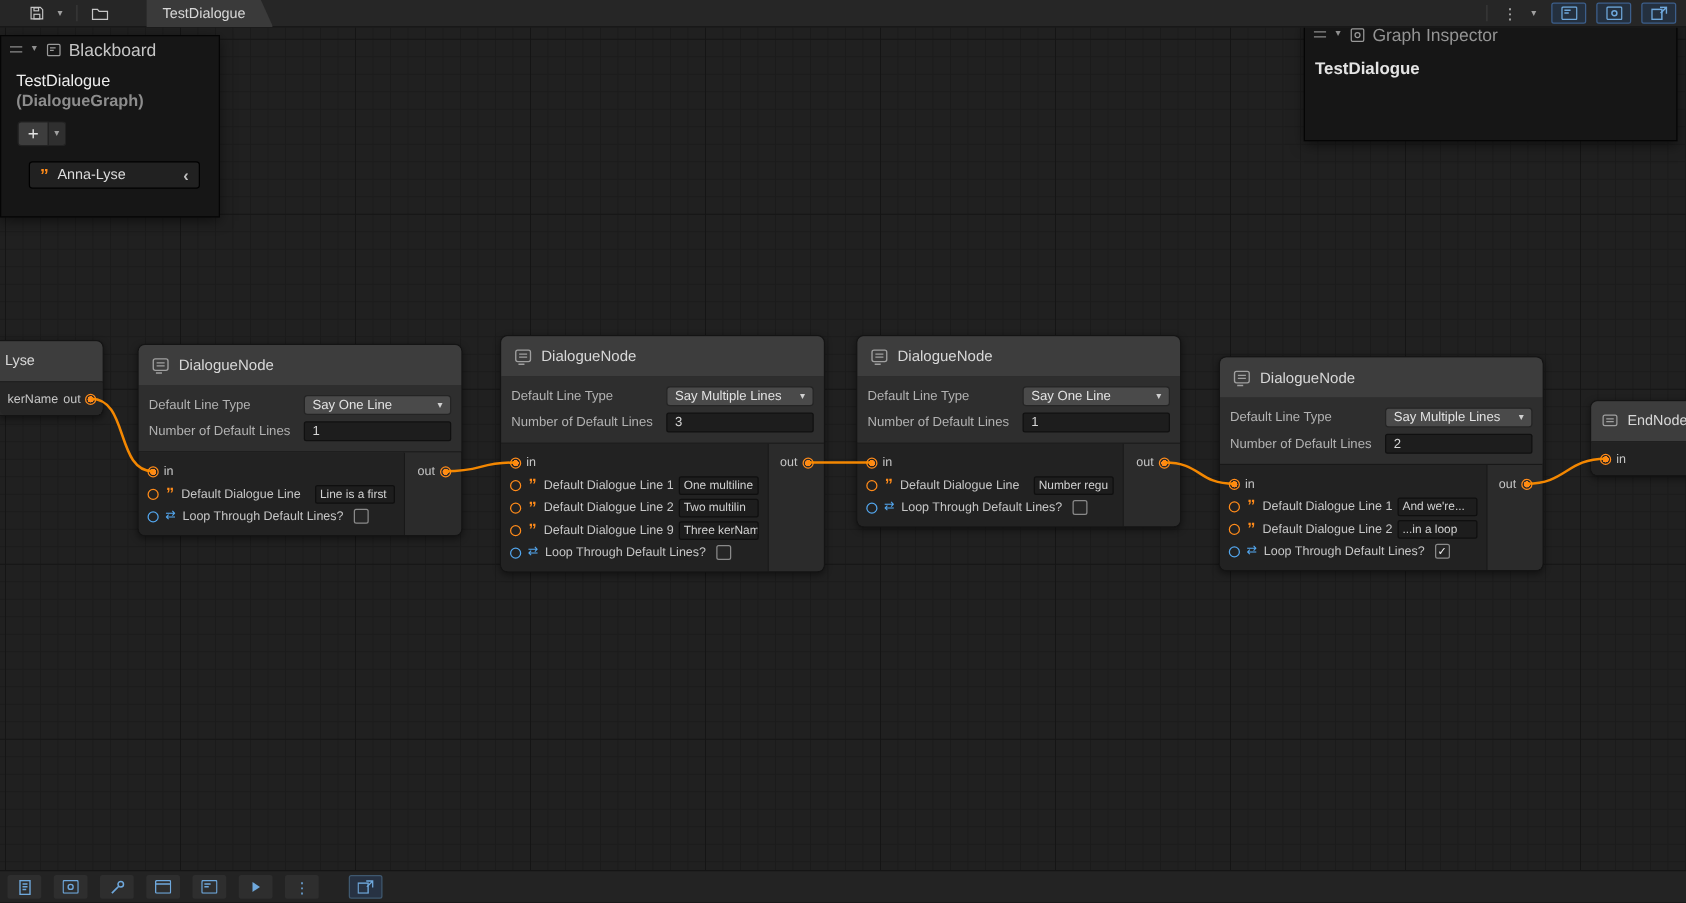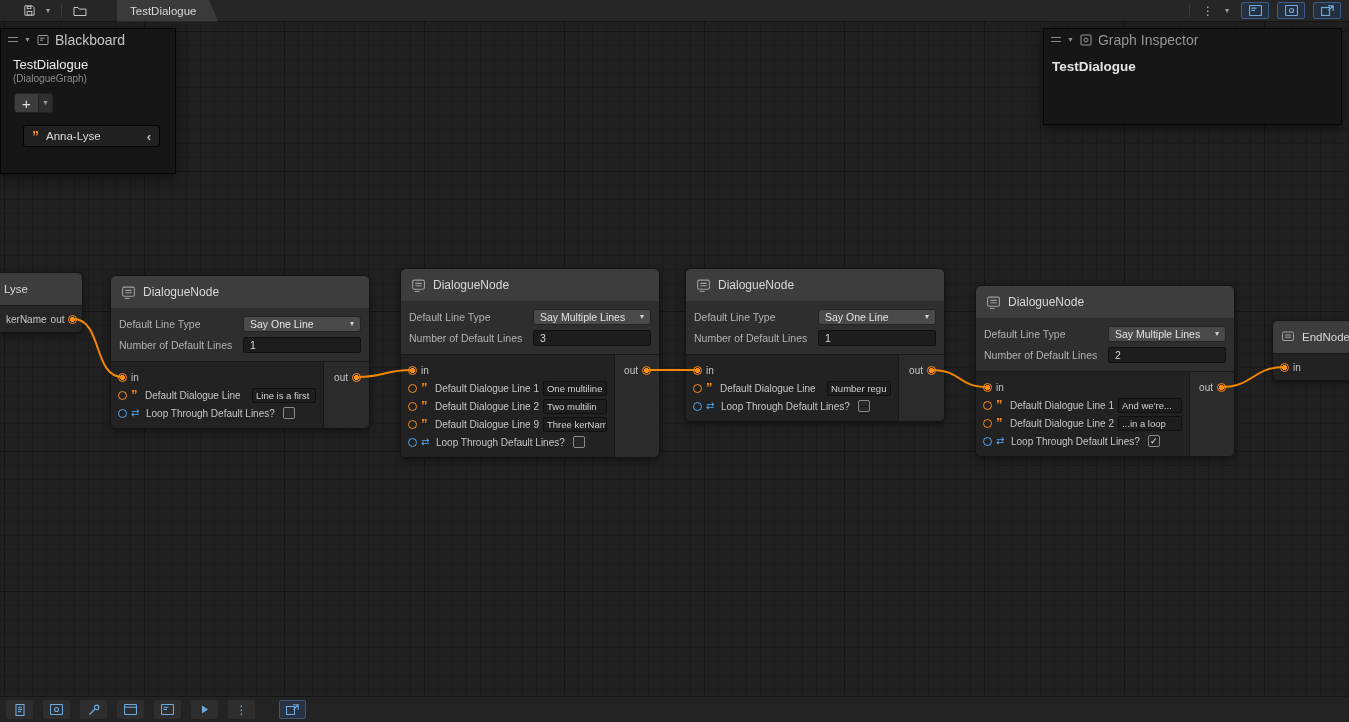--- a/index.html
+++ b/index.html
@@ -29,28 +29,28 @@
   .tab{margin-left:24px;height:22px;display:flex;align-items:center;background:#3a3a3a;
     padding:0 22px 0 13px;font-size:11.5px;color:#d8d8d8;
     clip-path:polygon(0 0,calc(100% - 10px) 0,100% 100%,0 100%);}
   .spacer{flex:1;}
   .ptoggle{width:28px;height:17px;margin-left:6px;background:#24303f;border:1px solid #3c5f8c;
     border-radius:2px;display:flex;align-items:center;justify-content:center;}
   
   .panel{position:absolute;background:#161616;border:1px solid #050505;z-index:20;
     box-shadow:0 3px 10px rgba(0,0,0,.5);}
   .panel-bb{left:0;top:28px;width:176px;height:146px;}
-  .panel-gi{left:1043px;top:28px;width:299px;height:97px;}
+  .panel-gi{left:1043px;top:16px;width:299px;height:97px;}
   .panel-header{height:21px;display:flex;align-items:center;gap:6px;padding:0 7px;}
   .panel-title{font-size:14px;}
   .panel-bb .panel-title{color:#c6c6c6;}
   .panel-gi .panel-title{color:#949494;}
   .pcaret{font-size:7px;color:#8f8f8f;line-height:1;}
   .bb-name{margin:7px 12px 0;font-size:13px;color:#ededed;}
-  .bb-type{margin:1px 12px 0;font-size:10px;color:#8d8d8d;}
+  .bb-type{margin:1px 12px 0;font-size:13px;color:#8d8d8d;font-weight:bold;}
   .bb-addrow{margin:9px 0 0 13px;display:flex;align-items:center;}
   .add-btn{width:25px;height:20px;background:#3d3d3d;border:1px solid #222;border-radius:3px 0 0 3px;
     color:#e2e2e2;font-size:15px;display:flex;align-items:center;justify-content:center;line-height:1;}
   .add-caret{width:14px;height:20px;background:#2f2f2f;border:1px solid #222;border-left:none;
     border-radius:0 3px 3px 0;display:flex;align-items:center;justify-content:center;}
   .bb-pill{margin:12px 15px 0 22px;height:22px;border:1px solid #000;border-radius:3px;background:#212121;
     display:flex;align-items:center;gap:7px;padding:0 8px;}
   .pill-quote{color:#ff8b1a;font-weight:700;font-size:14px;line-height:6px;}
   .pill-name{font-size:11.5px;color:#dcdcdc;}
   .pill-chevron{margin-left:auto;color:#c0c0c0;font-size:13px;line-height:1;font-weight:700;}
@@ -63,21 +63,21 @@
   .node-props{padding:6px 8px 7px;background:#2e2e2e;}
   .prop-row{display:flex;align-items:center;height:19px;margin-top:2px;}
   .prop-row:first-child{margin-top:0;}
   .prop-label{flex:0 0 124px;font-size:10.5px;color:#b2b2b2;white-space:nowrap;}
   .dropdown{flex:1;height:16px;background:#4a4a4a;border:1px solid #242424;border-radius:3px;
     display:flex;align-items:center;padding:0 6px;font-size:10.5px;color:#e3e3e3;white-space:nowrap;overflow:hidden;}
   .dd-caret{margin-left:auto;font-size:8px;color:#d0d0d0;line-height:1;}
   .numfield{flex:1;height:16px;background:#1d1d1d;border:1px solid #101010;border-radius:2px;
     padding:0 6px;font-size:10.5px;color:#d6d6d6;display:flex;align-items:center;}
   .node-ports{display:flex;border-top:1px solid #181818;border-radius:0 0 5px 5px;overflow:hidden;}
-  .inputs{flex:1;background:#222222;padding:6px 0;}
+  .inputs{flex:1;background:#222222;padding:6px 0;text-align:center;}
   .outputs{width:46px;background:#2b2b2b;border-left:1px solid #181818;padding:6px 4px;}
   .port-row{height:18px;display:flex;align-items:center;gap:4px;padding:0 7px;font-size:10px;color:#c6c6c6;white-space:nowrap;}
   .outputs .port-row{justify-content:flex-end;padding:0 4px;}
   .dot{width:9px;height:9px;border-radius:50%;border:1.5px solid #ff8b1a;flex:0 0 9px;}
   .dot.blue{border-color:#53a7ef;}
   .dot.filled{background:radial-gradient(circle,#ff8b1a 0 2.4px,rgba(0,0,0,0) 2.6px);}
   .icon-quote{color:#ff8b1a;font-weight:700;font-size:13px;line-height:6px;width:10px;flex:0 0 10px;}
   .icon-loop{color:#53a7ef;font-size:10px;line-height:1;width:11px;flex:0 0 11px;}
   .textfield{margin-left:auto;width:64px;height:15px;background:#1d1d1d;border:1px solid #0f0f0f;border-radius:2px;
     padding:0 3px;font-size:9.5px;color:#d2d2d2;white-space:nowrap;overflow:hidden;display:flex;align-items:center;}

